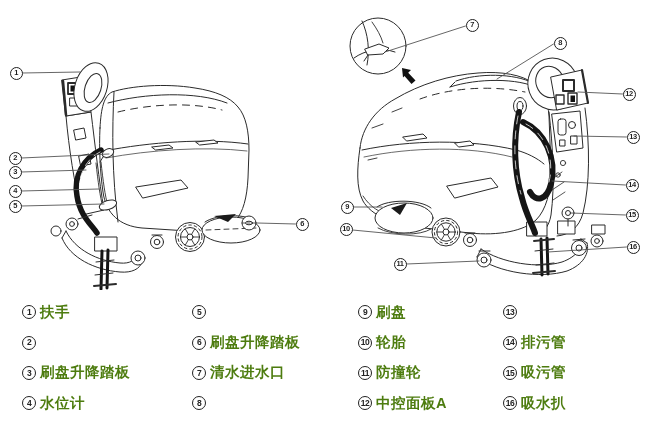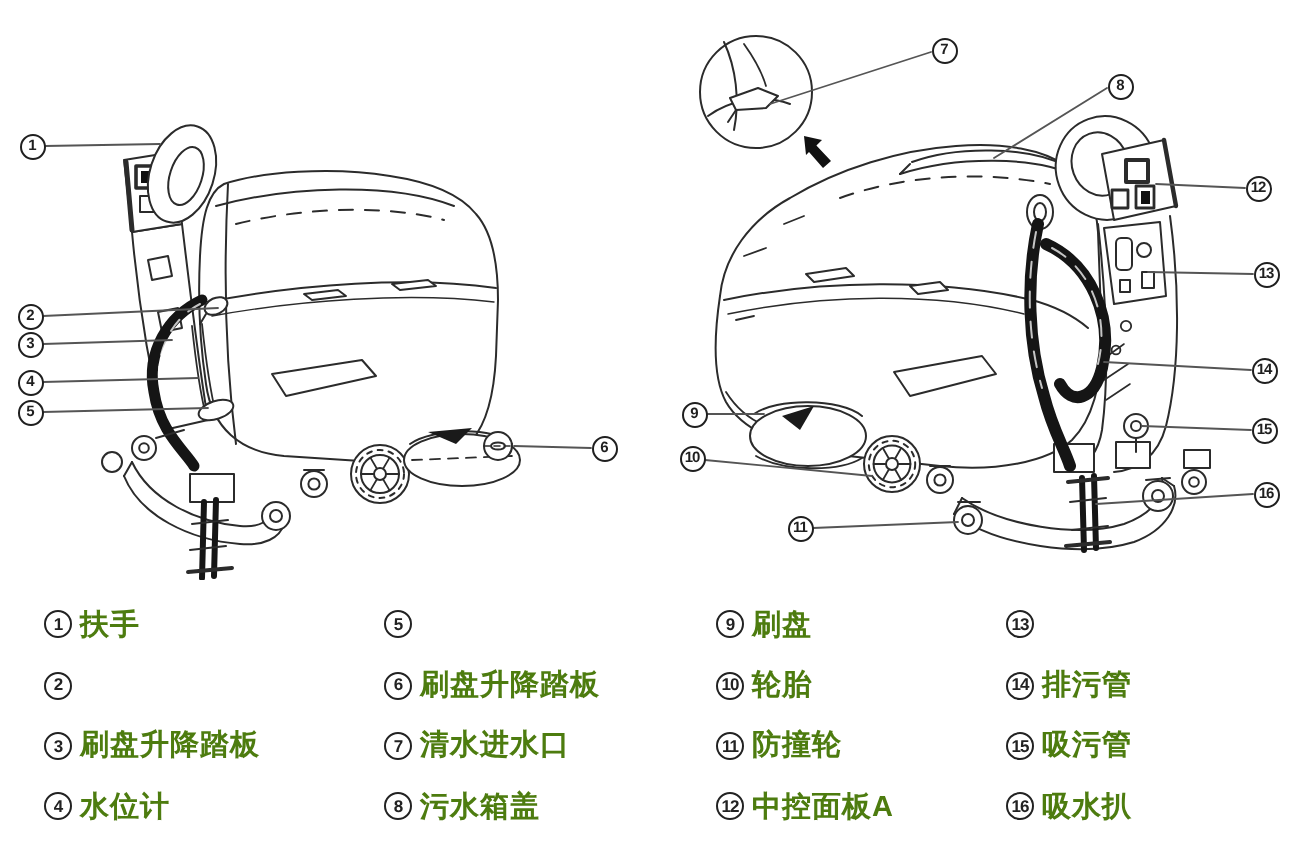--- a/index.html
+++ b/index.html
@@ -269,21 +269,20 @@
       <div class="legend-item">
         <span class="lnum">6</span>
         <span class="ltext">刷盘升降踏板</span>
       </div>
       <div class="legend-item">
         <span class="lnum">7</span>
         <span class="ltext">清水进水口</span>
       </div>
       <div class="legend-item">
         <span class="lnum">8</span>
-        <span class="ltext">污水箱盖</span>
       </div>
     </div>
     <div class="legend-col c3">
       <div class="legend-item">
         <span class="lnum">9</span>
         <span class="ltext">刷盘</span>
       </div>
       <div class="legend-item">
         <span class="lnum">10</span>
         <span class="ltext">轮胎</span>

